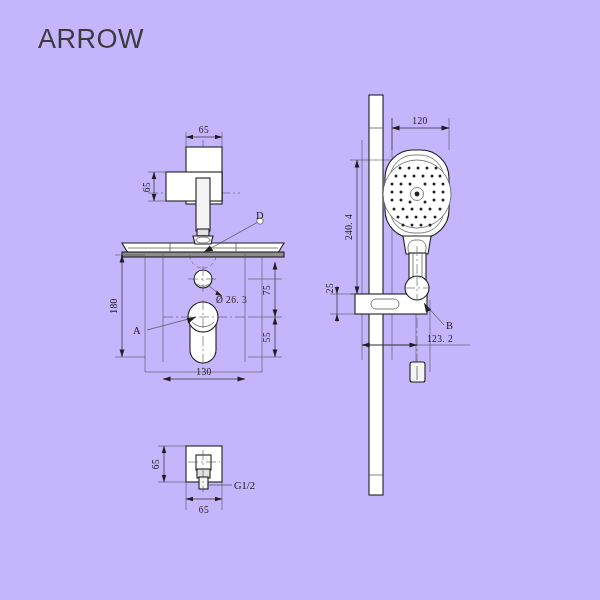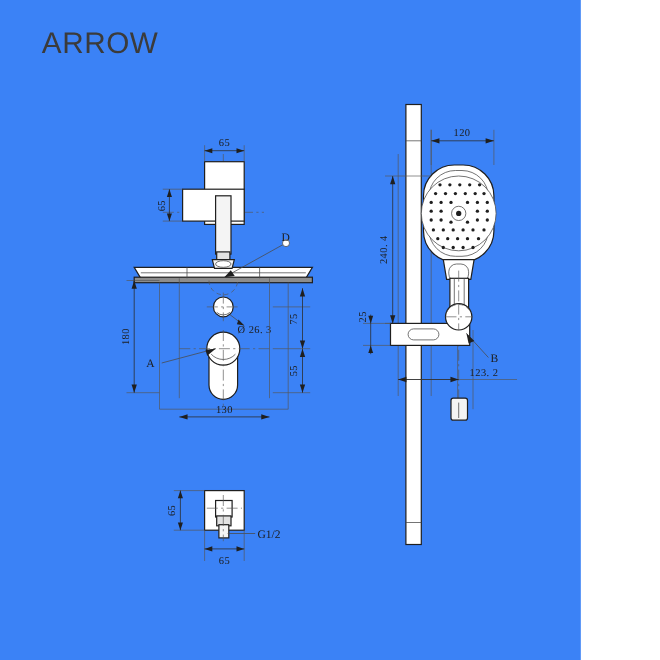--- a/index.html
+++ b/index.html
@@ -10,23 +10,23 @@
   }
   body {
     width: 600px;
     height: 600px;
     overflow: hidden;
     font-family: "Liberation Sans", sans-serif;
     position: relative;
   }
   #sheet {
     position: relative;
-    width: 528px;
+    width: 600px;
     height: 600px;
-    background: #3b82f6;
+    background: #c4b5fd;
   }
   #brand {
     position: absolute;
     left: 38px;
     top: 26px;
     font-family: "Liberation Sans", sans-serif;
     font-size: 27px;
     letter-spacing: 0.5px;
     color: #3b3b3b;
     font-weight: 400;

